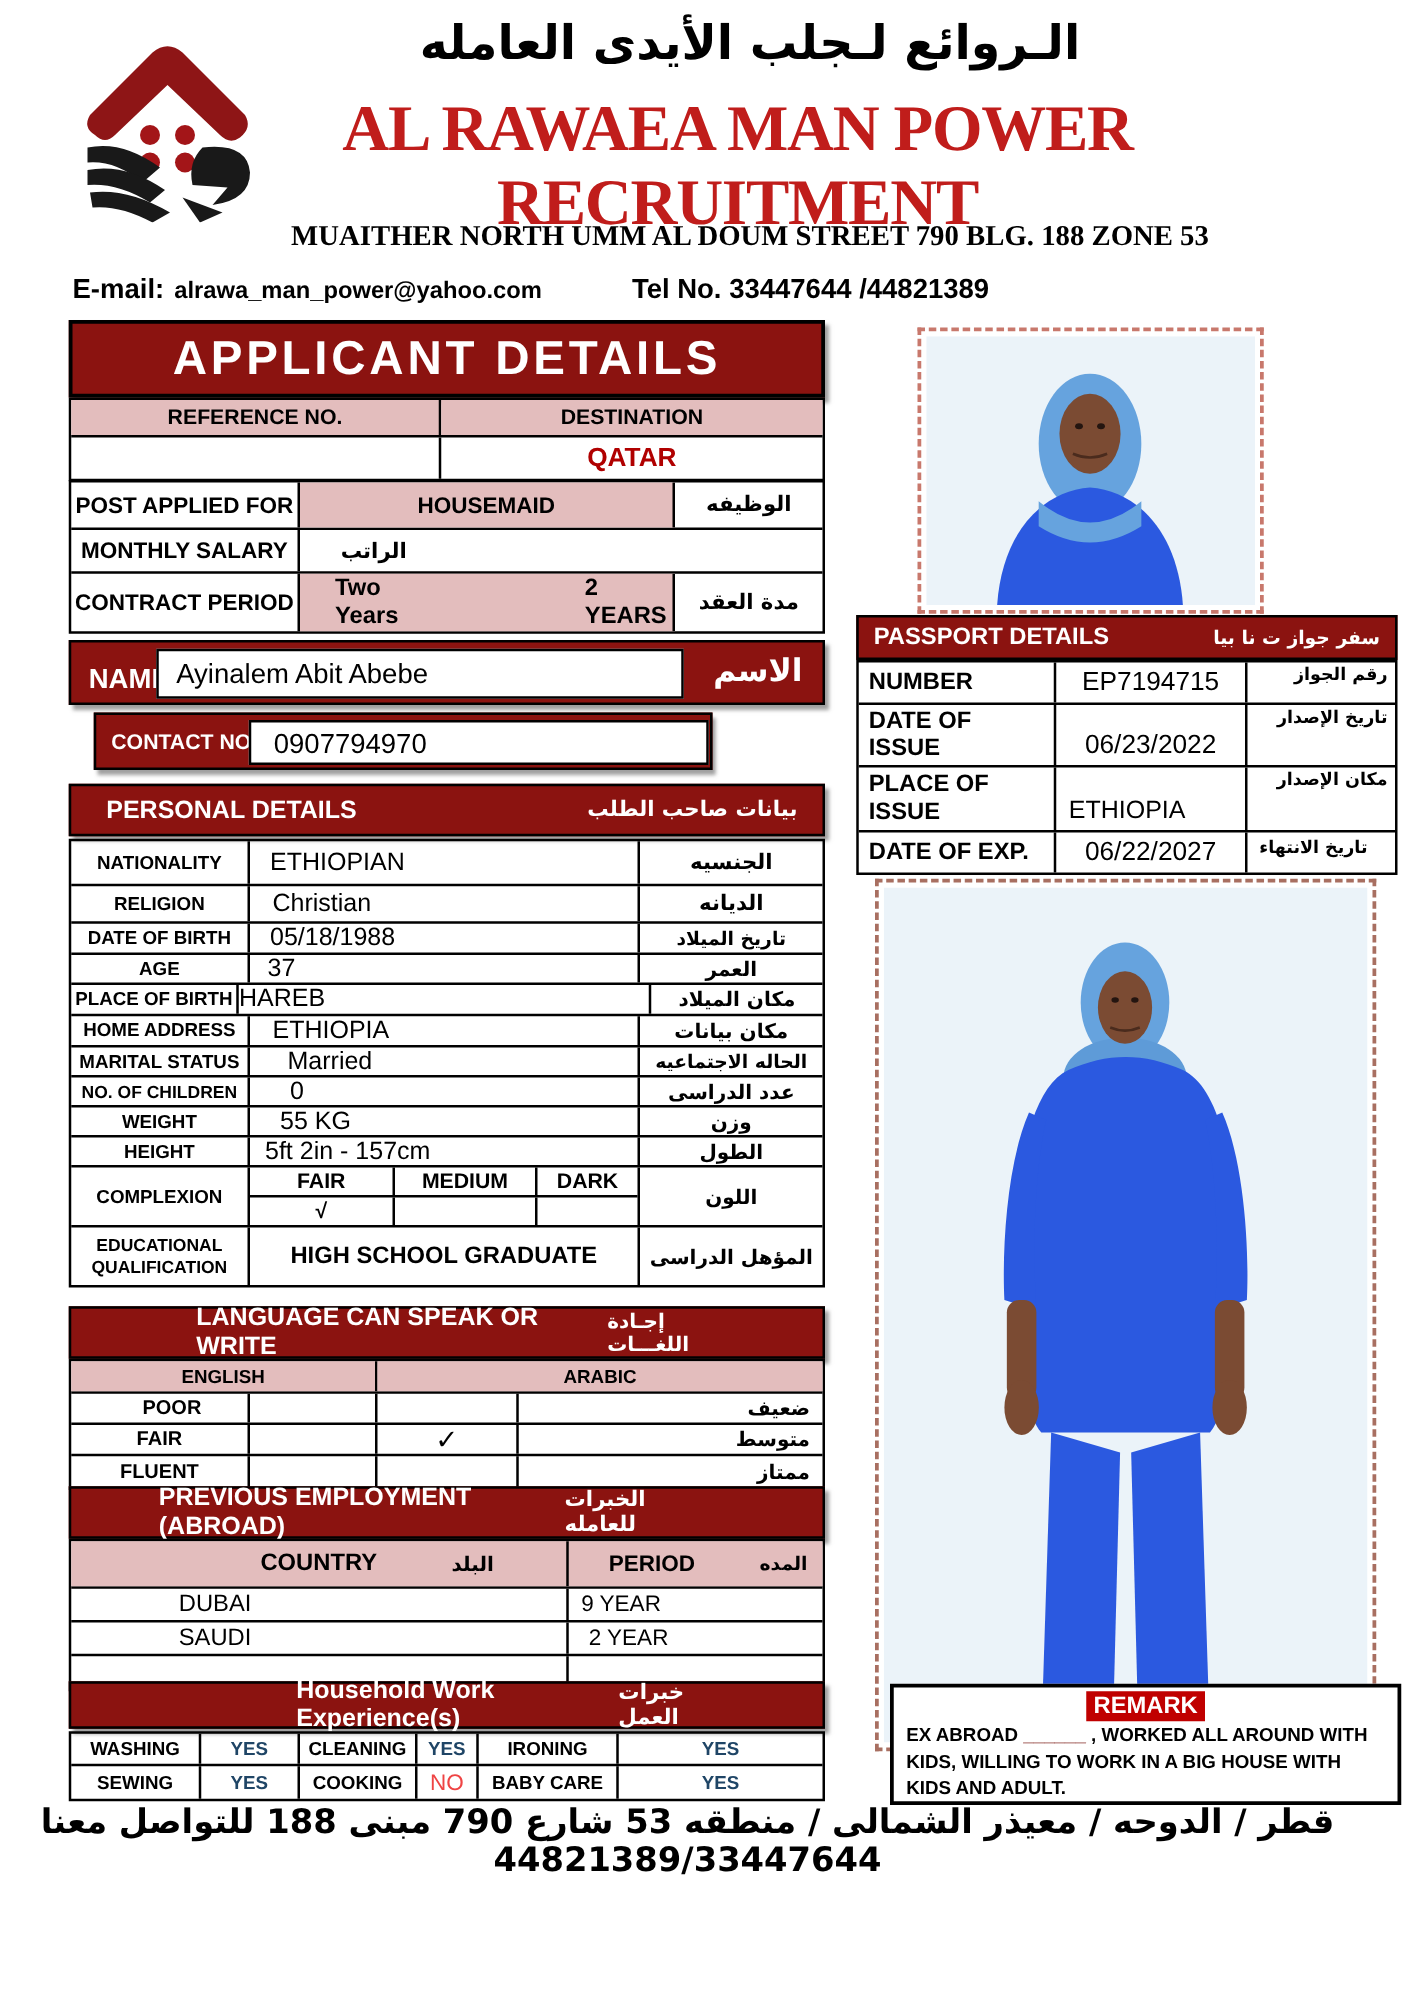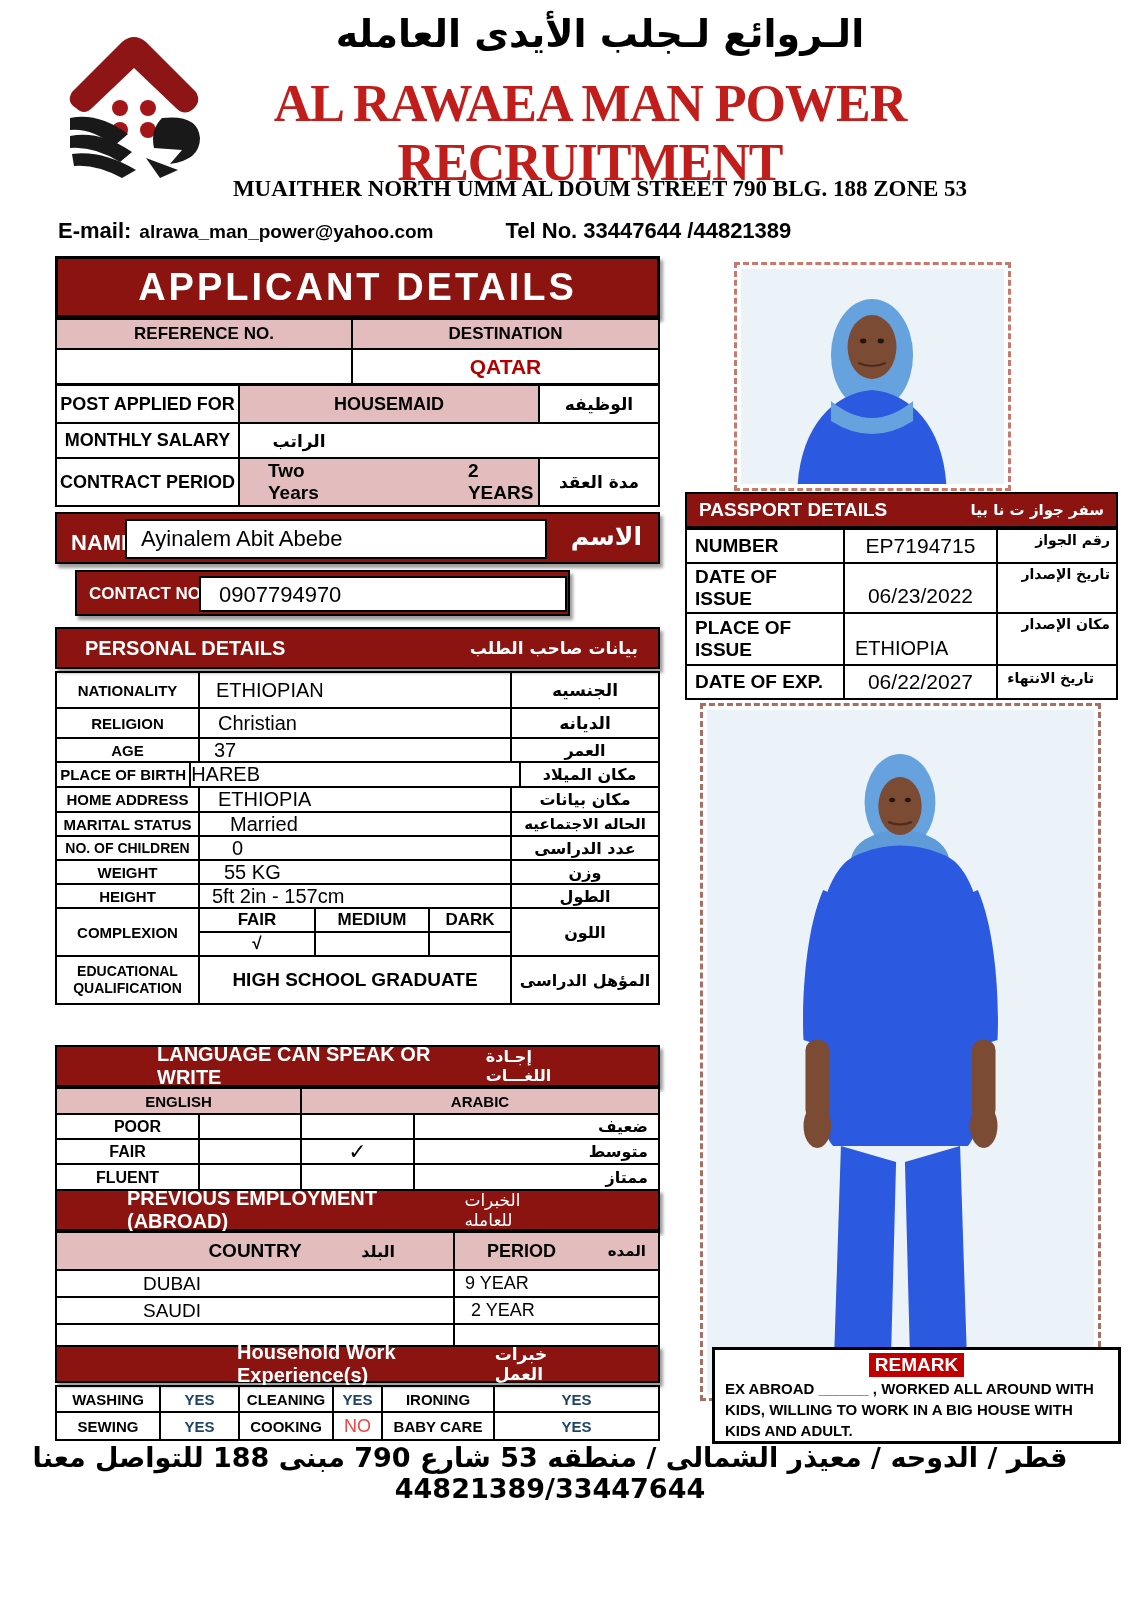--- a/index.html
+++ b/index.html
@@ -114,20 +114,25 @@
   <div class="row rowb" style="height:36px;">
     <div class="cell lbl" style="width:143px;font-size:15px;">NATIONALITY</div>
     <div class="cell val left" style="width:312px;font-size:20px;padding-left:16px;">ETHIOPIAN</div>
     <div class="cell ar lbl" style="width:146px;font-size:17px;">الجنسيه</div>
   </div>
   <div class="row rowb" style="height:30px;">
     <div class="cell lbl" style="width:143px;font-size:15px;">RELIGION</div>
     <div class="cell val left" style="width:312px;font-size:20px;padding-left:18px;">Christian</div>
     <div class="cell ar lbl" style="width:146px;font-size:17px;">الديانه</div>
   </div>
+  <div class="row rowb" style="height:25px;">
+    <div class="cell lbl" style="width:143px;font-size:15px;">DATE OF BIRTH</div>
+    <div class="cell val left" style="width:312px;font-size:20px;padding-left:16px;">05/18/1988</div>
+    <div class="cell ar lbl" style="width:146px;font-size:15px;">تاريخ الميلاد</div>
+  </div>
   <div class="row rowb" style="height:24px;">
     <div class="cell lbl" style="width:143px;font-size:15px;">AGE</div>
     <div class="cell val left" style="width:312px;font-size:20px;padding-left:14px;">37</div>
     <div class="cell ar lbl" style="width:146px;font-size:16px;">العمر</div>
   </div>
   <div class="row rowb" style="height:25px;">
     <div class="cell lbl" style="width:143px;font-size:15px;">PLACE OF BIRTH</div>
     <div class="cell val left" style="width:352px;font-size:20px;">HAREB</div>
     <div class="cell ar lbl" style="width:146px;font-size:16px;">مكان الميلاد</div>
   </div>
@@ -208,21 +213,21 @@
   <div class="row" style="height:25px;">
     <div class="cell lbl" style="width:143px;font-size:16px;">FLUENT</div>
     <div class="cell" style="width:102px;"></div>
     <div class="cell" style="width:113px;"></div>
     <div class="cell ar lbl right" style="width:243px;font-size:16px;padding-right:10px;">ممتاز</div>
   </div>
 </div>
 
 <div class="abs bar bdr2 shadow" style="left:55px;top:1189px;width:605px;height:42px;display:flex;align-items:center;justify-content:space-between;padding:0 90px 0 70px;">
   <span style="font-weight:bold;font-size:20px;">PREVIOUS EMPLOYMENT (ABROAD)</span>
-  <span class="ar" style="font-weight:normal;font-size:17px;">الخبرات للعامله</span>
+  <span class="ar" style="font-weight:bold;font-size:17px;">الخبرات للعامله</span>
 </div>
 <div class="abs bdr2" style="left:55px;top:1231px;width:605px;">
   <div class="row rowb" style="height:38px;">
     <div class="cell pink" style="width:398px;position:relative;">
       <span class="lbl" style="font-size:19px;">COUNTRY</span>
       <span class="ar lbl" style="font-size:16px;position:absolute;right:58px;">البلد</span>
     </div>
     <div class="cell pink" style="width:203px;justify-content:space-between;padding:0 12px 0 32px;">
       <span class="lbl" style="font-size:18px;">PERIOD</span>
       <span class="ar lbl" style="font-size:15px;">المده</span>

